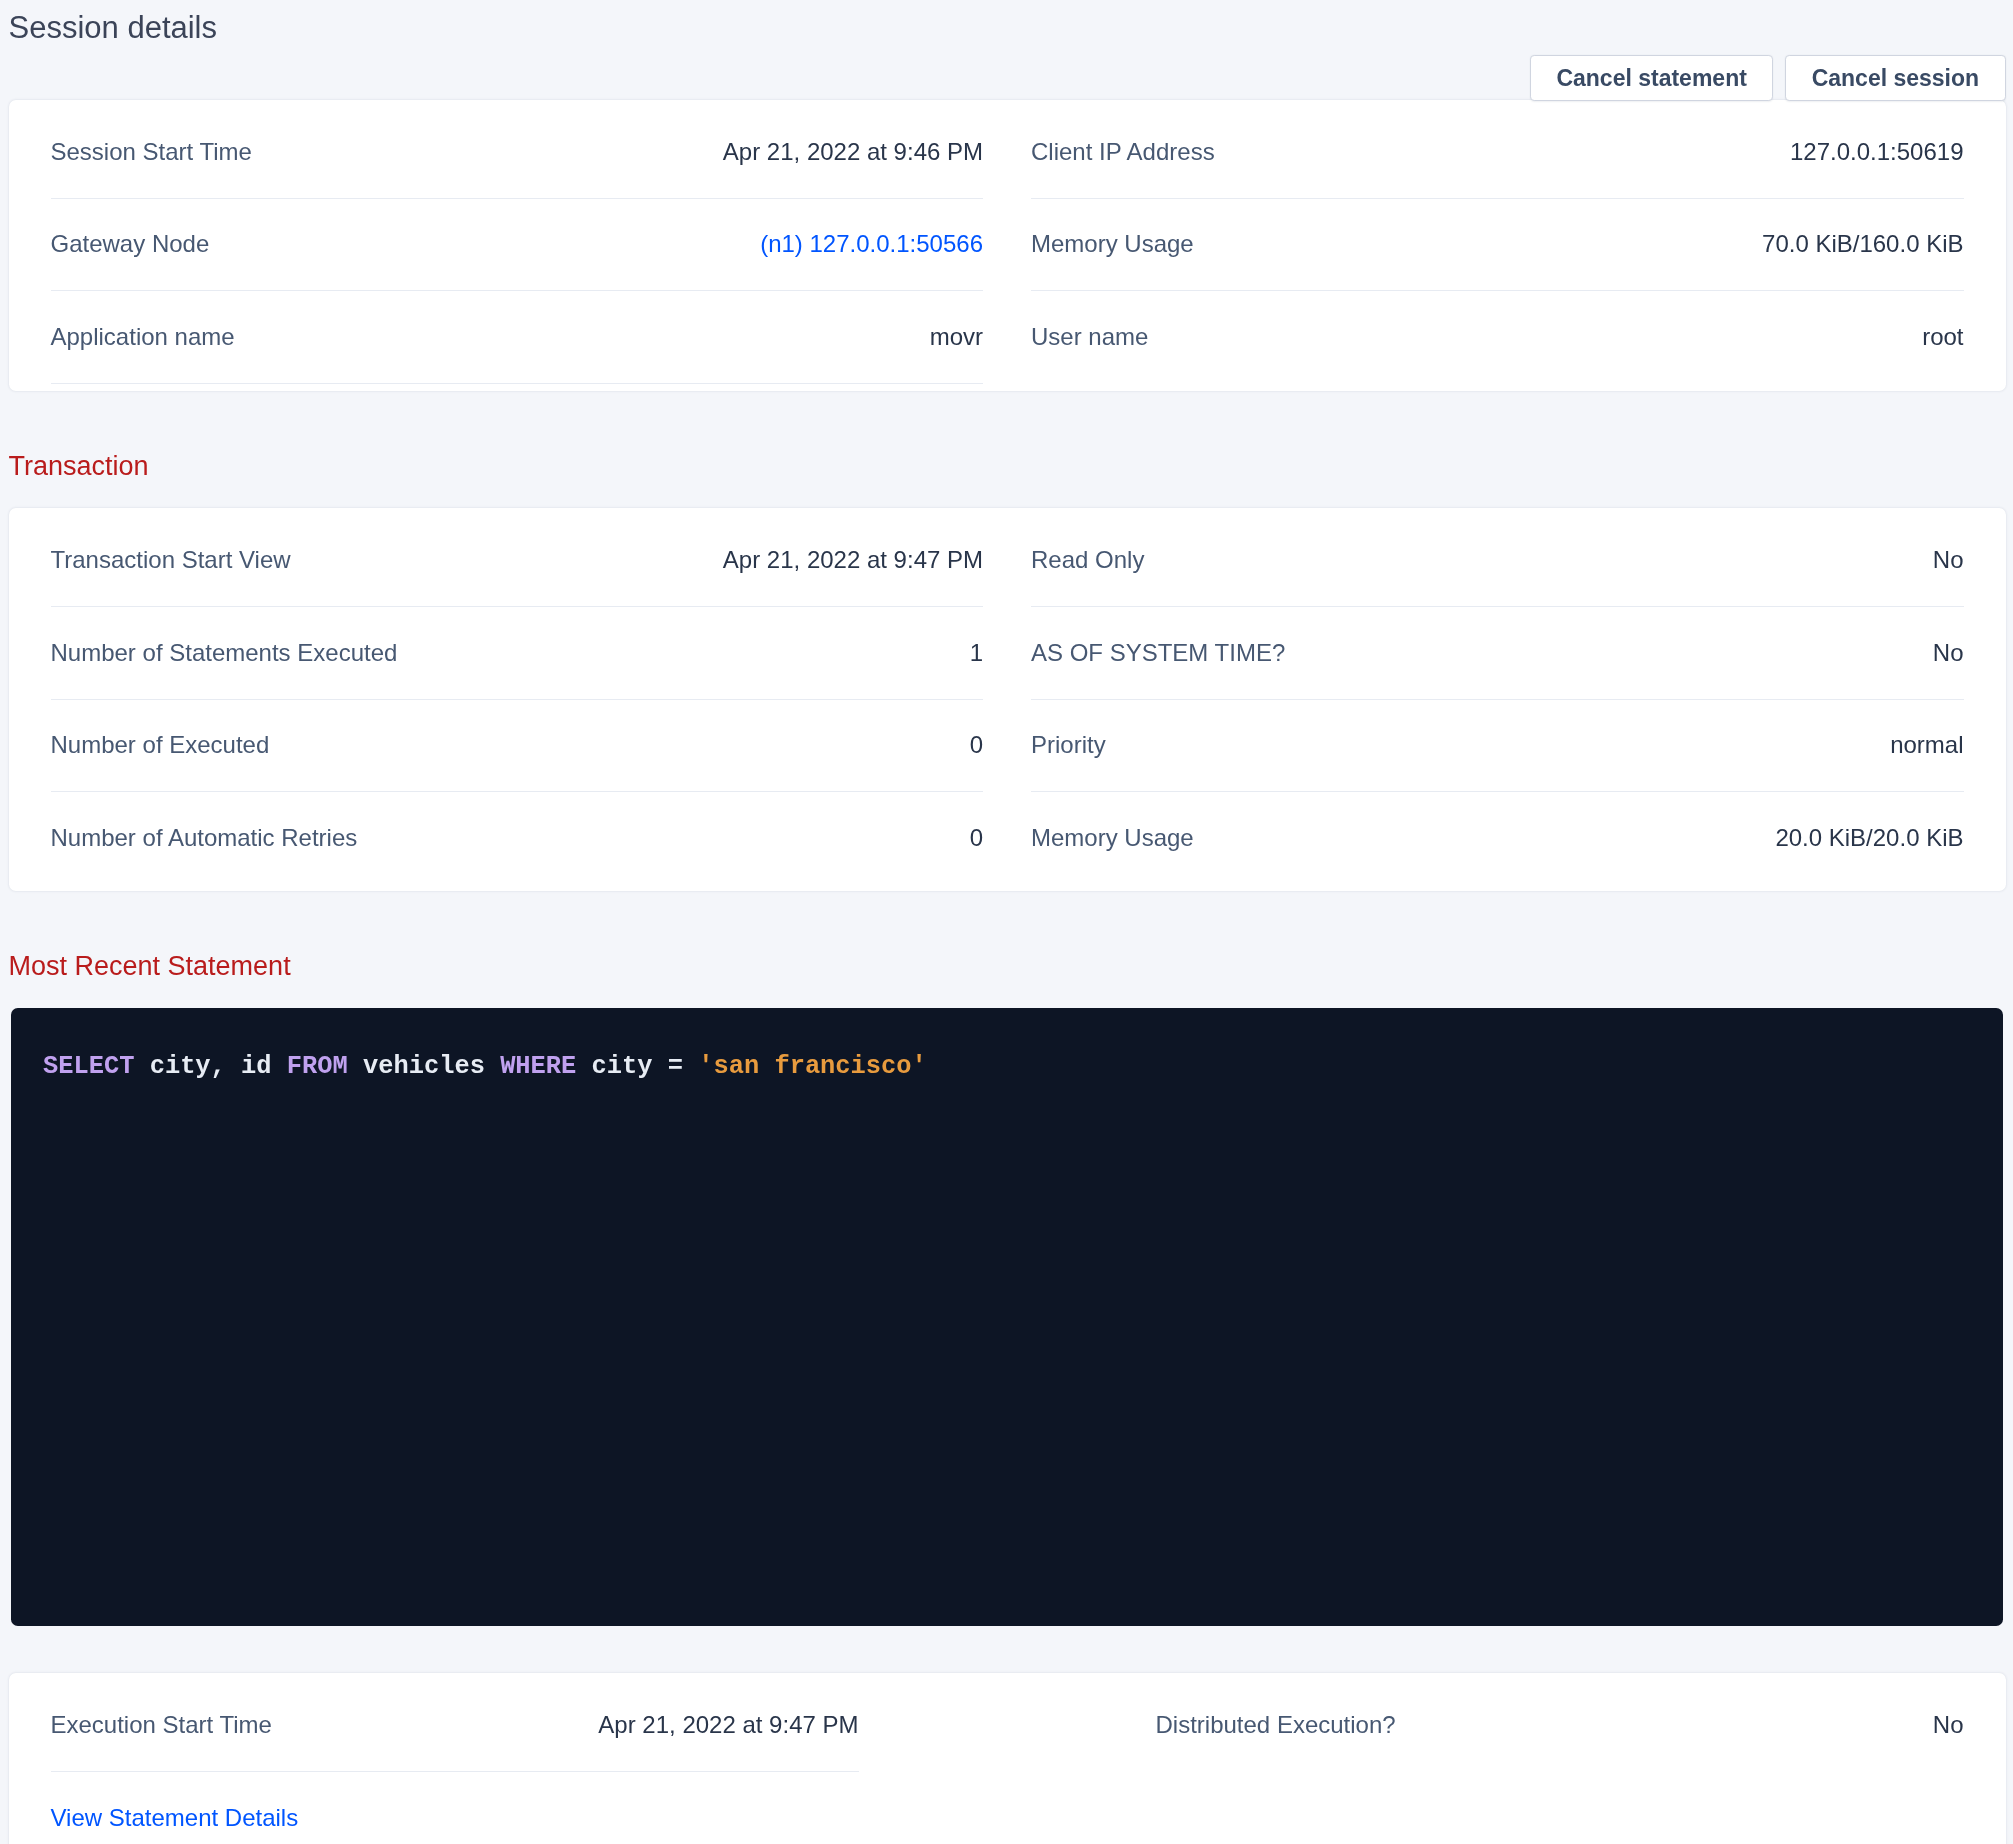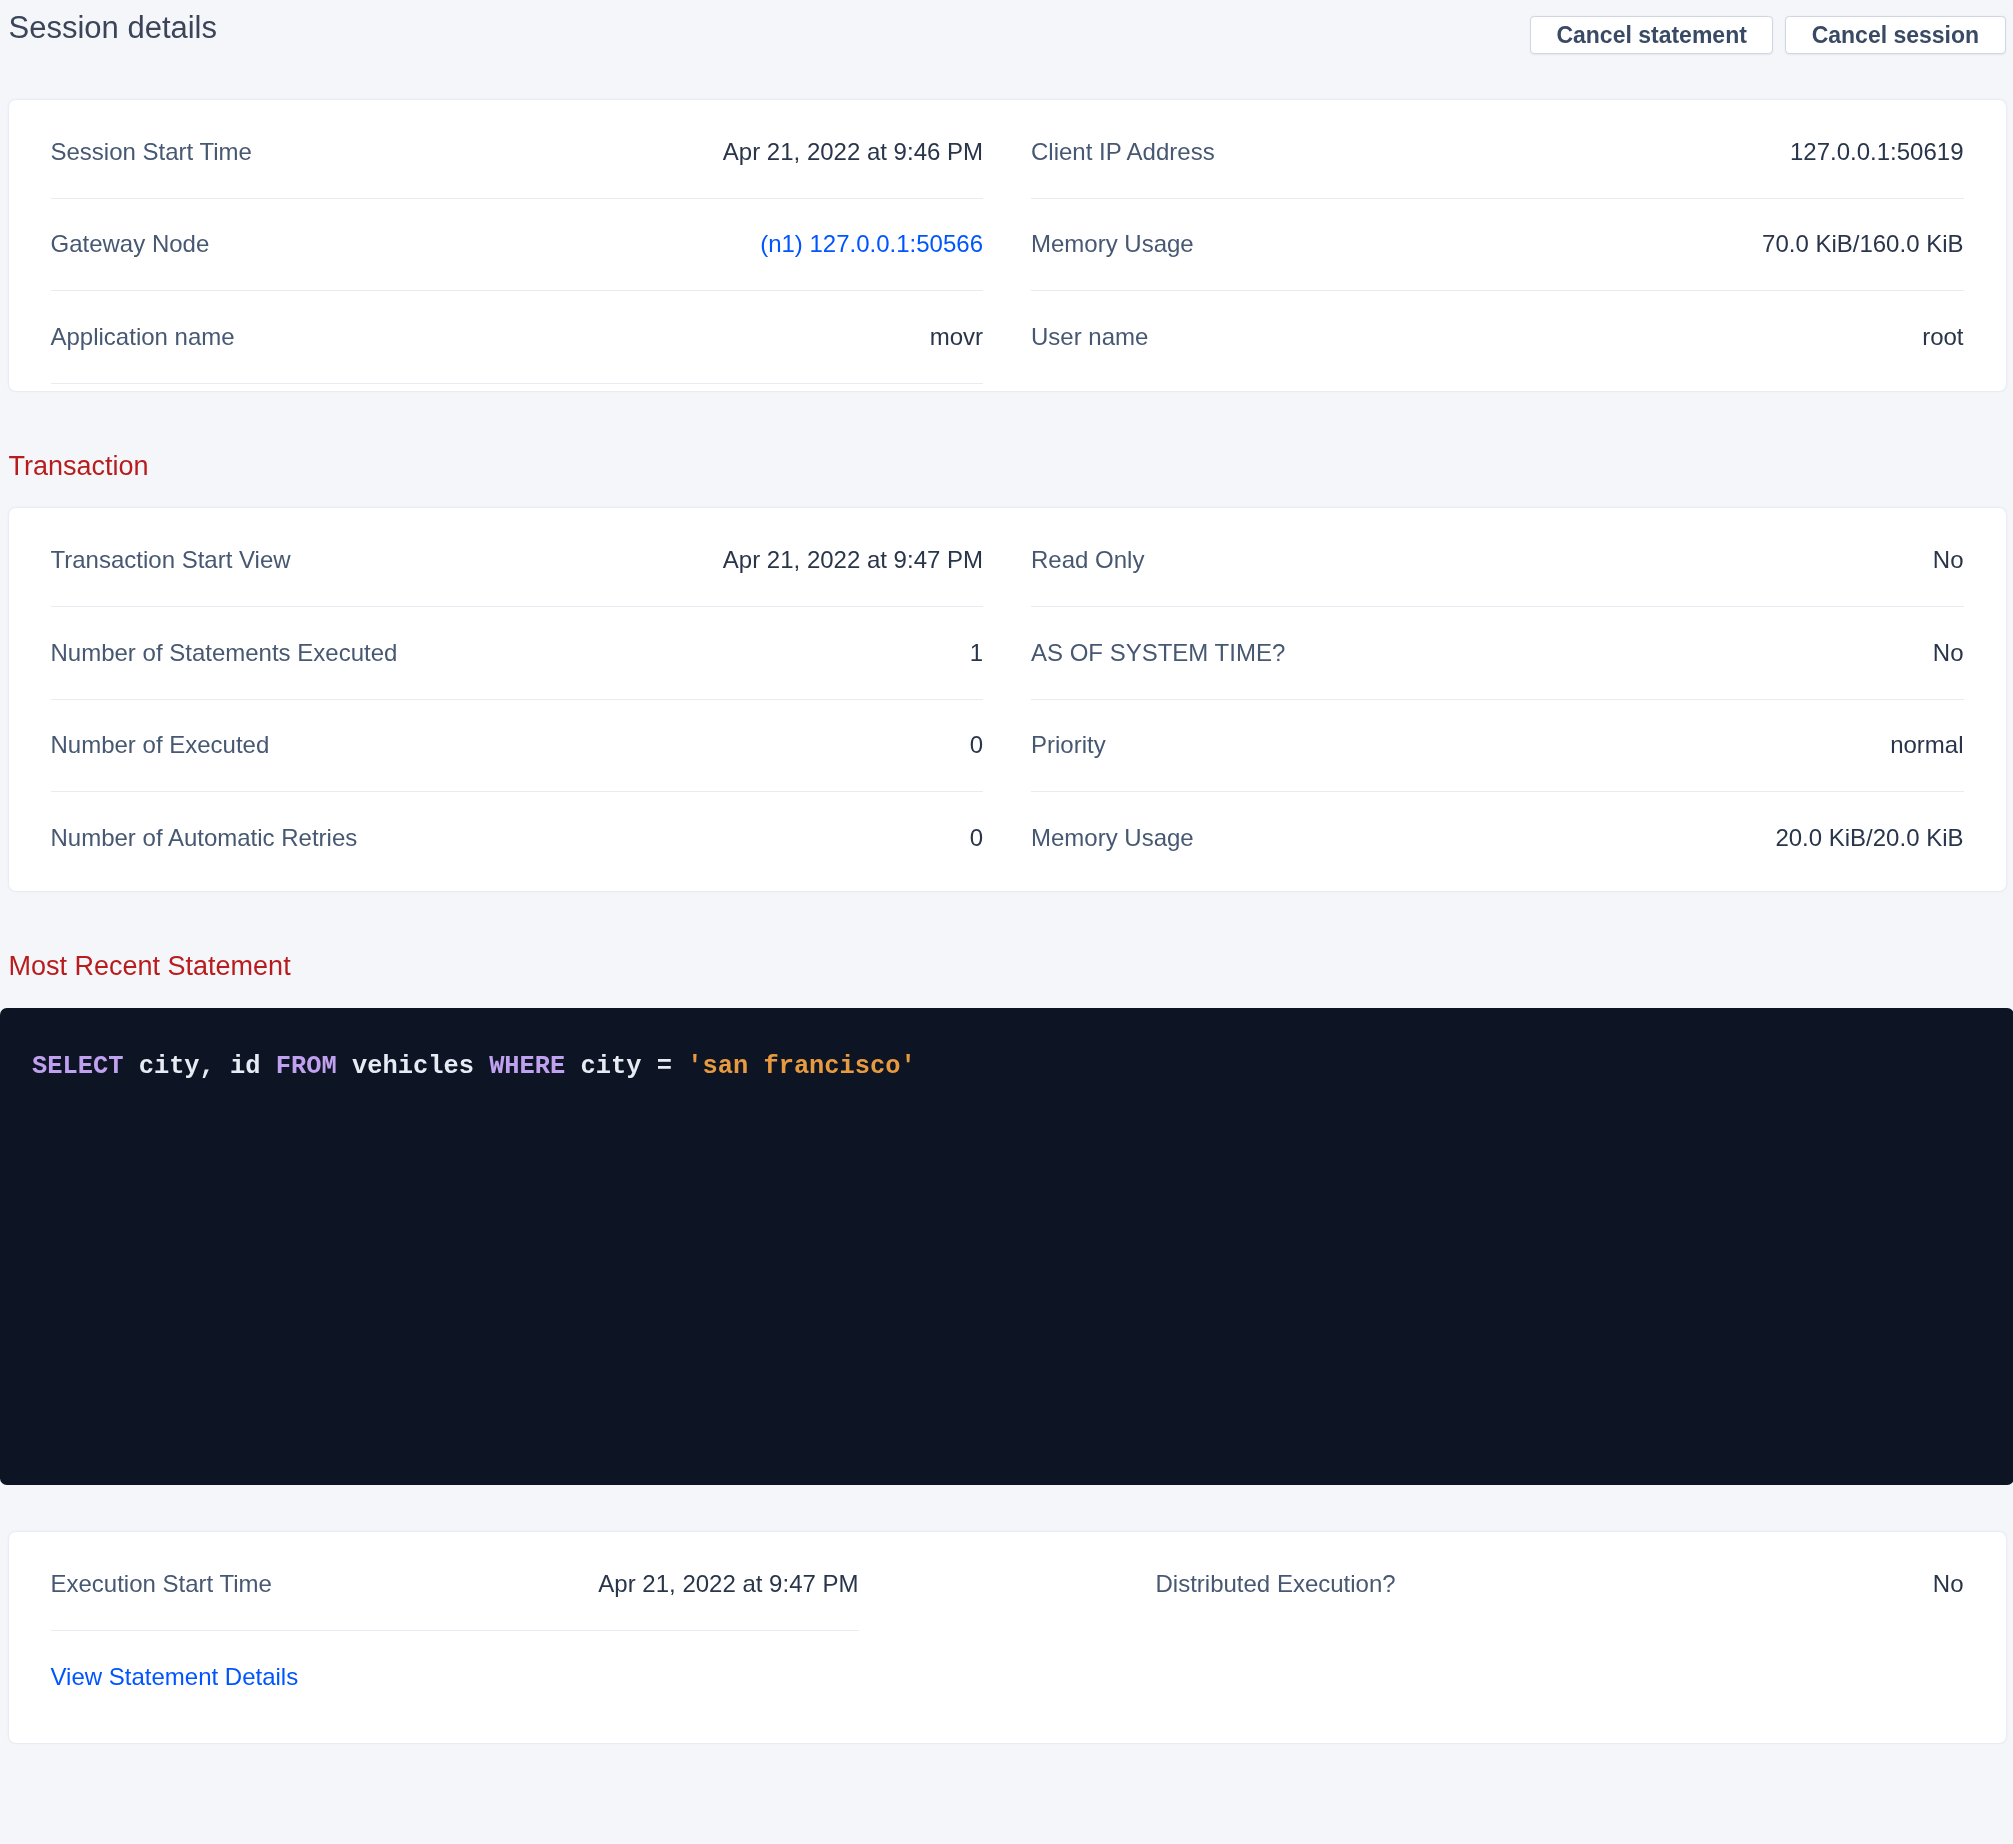--- a/index.html
+++ b/index.html
@@ -29,28 +29,29 @@
     color: #3b4458;
     margin: 0;
     padding-top: 1.7px;
     line-height: 1.15;
   }
   .header-actions { display: flex; gap: 12px; padding-top: 7.6px; }
   .btn {
     background: #ffffff;
     border: 0.8px solid #d0d5e0;
     border-radius: 4.2px;
-    height: 38px;
+    height: 46px;
     padding: 0 25.4px;
     font-family: "Liberation Sans", sans-serif;
     font-size: 23px;
     font-weight: 700;
     color: #394a64;
     box-shadow: 0 0.8px 1.7px rgba(40,60,90,0.08);
     cursor: pointer;
+    margin-top: 39px;
   }
 
   
   .card {
     margin: 0 8.5px;
     background: #ffffff;
     border-radius: 6.8px;
     box-shadow: 0 0 2.5px rgba(60,80,110,0.18);
     padding: 6.8px 42px;
     box-sizing: border-box;
@@ -100,22 +101,22 @@
   .section-heading {
     font-size: 27px;
     font-weight: 400;
     color: #b91c1c;
     margin: 58px 8.5px 25.4px 8.5px;
     line-height: 34px;
   }
 
   
   .sql-box {
-    margin: 0 0;
-    height: 477px;
+    margin: 0 11px;
+    height: 618px;
     background: #0d1525;
     border-radius: 6.8px;
     padding: 42px 32px;
     box-sizing: border-box;
     overflow: hidden;
   }
   .sql-line {
     font-family: "Liberation Mono", "DejaVu Sans Mono", monospace;
     font-size: 25.4px;
     font-weight: 700;

